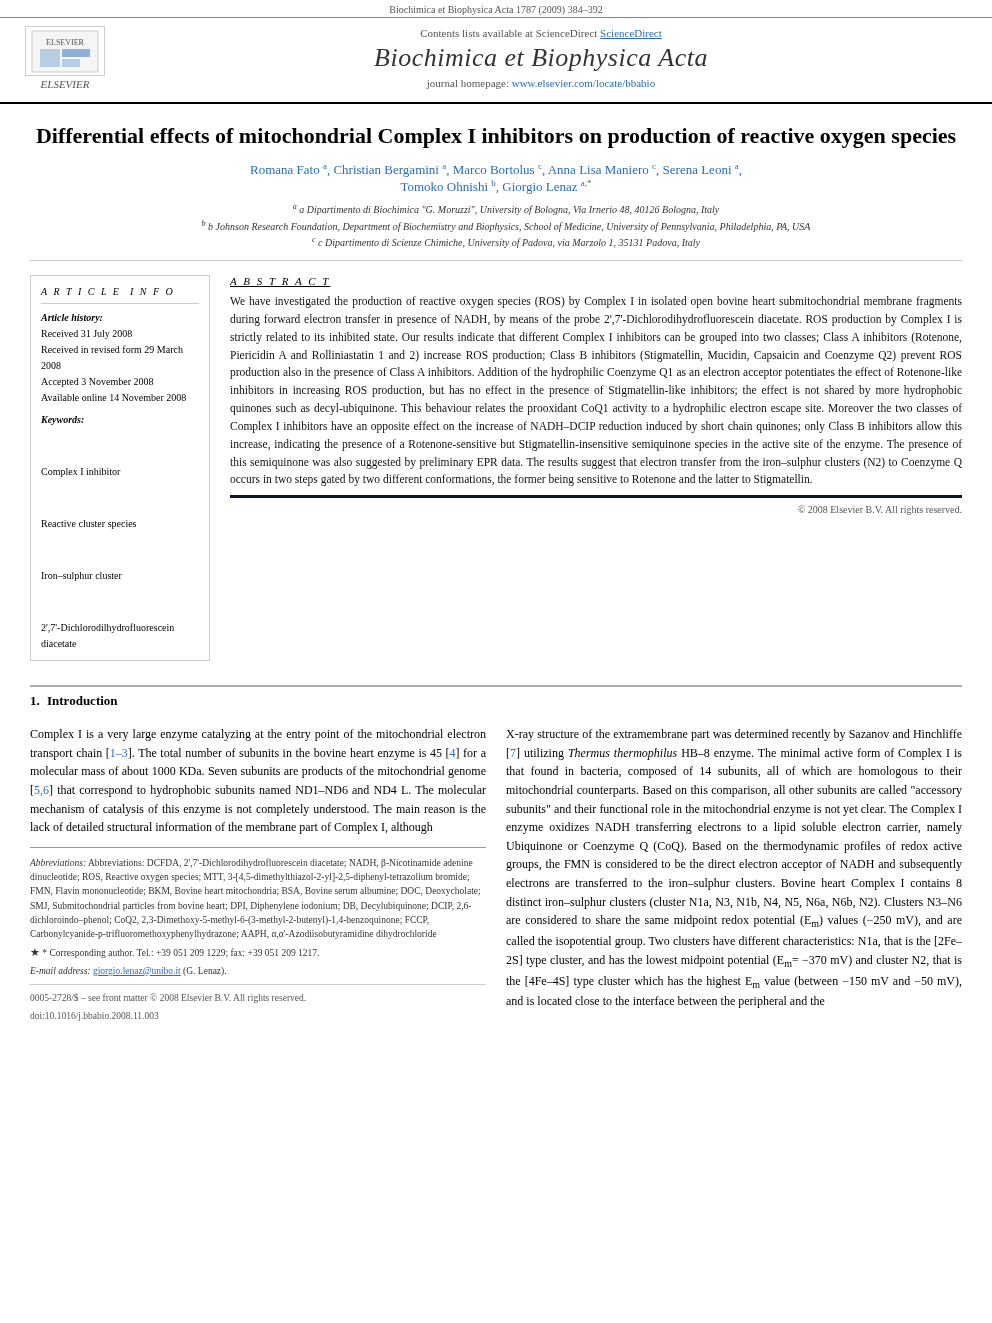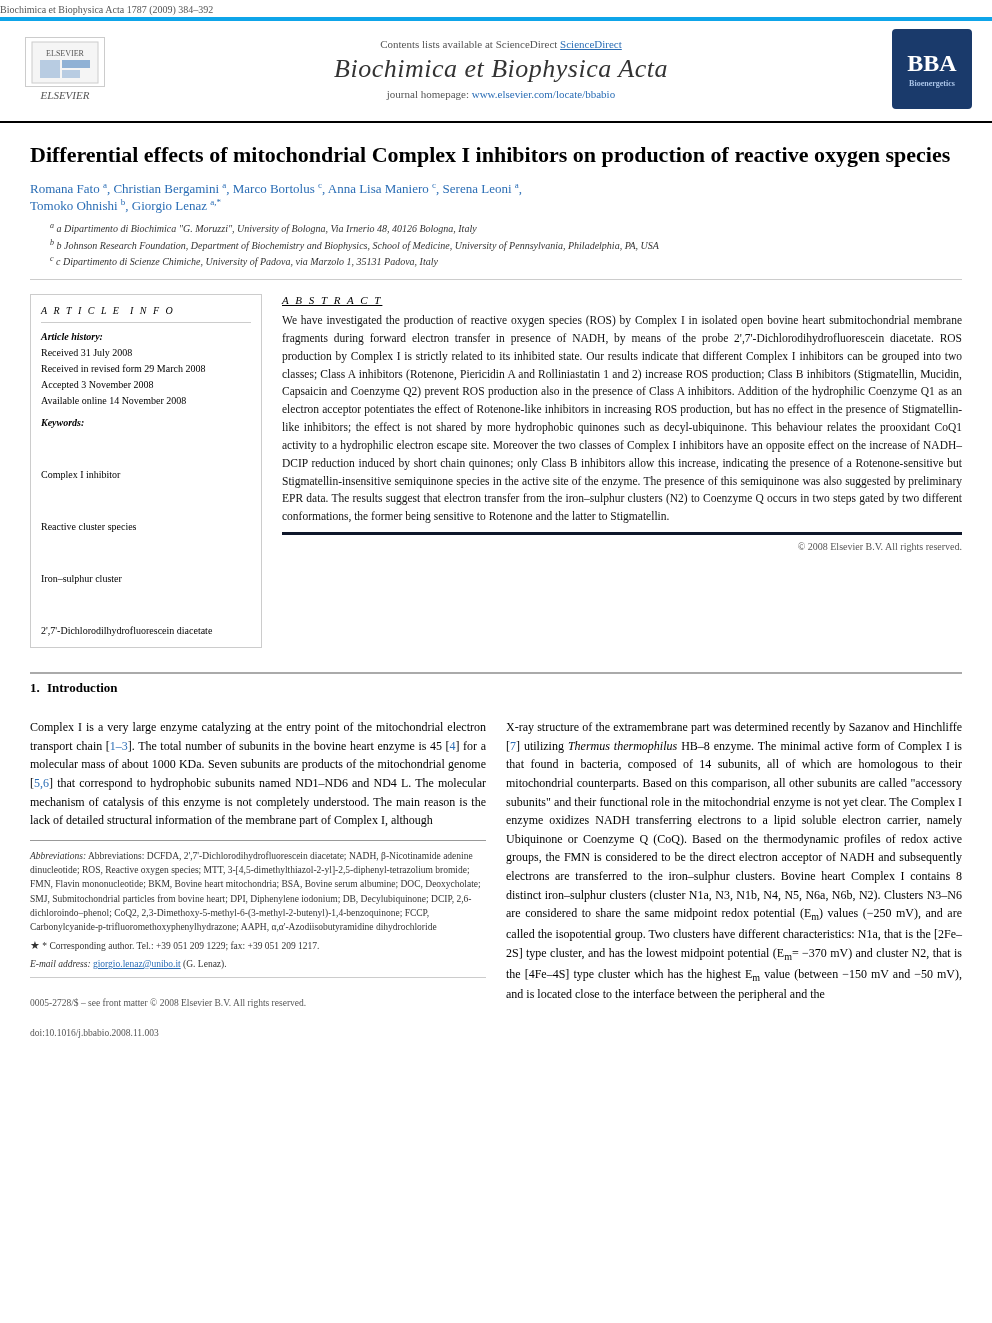--- a/index.html
+++ b/index.html
@@ -12,24 +12,25 @@
       min-height: 1323px;
     }
 
     
     .journal-header {
       border-bottom: 2px solid #000;
       padding-bottom: 4px;
       margin-bottom: 0;
     }
     .journal-top-bar {
+      text-align: center;
       font-size: 10px;
       color: #555;
       padding: 4px 0 2px 0;
-      border-bottom: 4px solid #0ea5e9;
+      border-bottom: 1px solid #0ea5e9;
     }
     .journal-title-bar {
       display: flex;
       align-items: center;
       justify-content: space-between;
       padding: 8px 20px;
     }
     .elsevier-logo {
       display: flex;
       flex-direction: column;
@@ -96,20 +97,21 @@
     }
 
     
     .main-content {
       padding: 0 30px;
     }
 
     .article-title-section {
       padding: 18px 0 10px 0;
       border-bottom: 1px solid #ccc;
+      text-align: center;
     }
     .article-title {
       font-size: 22px;
       font-weight: bold;
       color: #000;
       line-height: 1.3;
       margin-bottom: 10px;
     }
     .authors {
       font-size: 13px;
@@ -130,21 +132,21 @@
       font-size: 8px;
     }
 
     
     .two-col {
       display: flex;
       gap: 20px;
       padding: 14px 0;
     }
     .left-col {
-      width: 232px;
+      width: 180px;
       flex-shrink: 0;
     }
     .right-col {
       flex: 1;
     }
 
     .article-info-box {
       border: 1px solid #ccc;
       padding: 8px 10px;
       font-size: 10px;
@@ -204,21 +206,21 @@
 
     
     .section-divider {
       border-top: 2px solid #aaa;
       margin: 10px 0 6px 0;
     }
 
     .section-title {
       font-size: 13px;
       font-weight: bold;
-      margin-bottom: 22px;
+      margin-bottom: 16px;
       margin-top: 4px;
     }
     .section-number {
       margin-right: 4px;
     }
 
     .body-two-col {
       display: flex;
       gap: 20px;
       margin-top: 4px;
@@ -257,21 +259,21 @@
       font-size: 11px;
     }
 
     .sciencedirect-link {
       color: #2a6db5;
     }
     .bottom-bar {
       display: flex;
       justify-content: space-between;
       align-items: flex-end;
-      padding: 20px 0;
+      padding: 8px 0;
       border-top: 1px solid #ccc;
       margin-top: 6px;
     }
   </style>
 </head>
 <body>
 
 <div class="journal-header">
   <div class="journal-top-bar">
     <span>Biochimica et Biophysica Acta 1787 (2009) 384–392</span>
@@ -298,24 +300,20 @@
       </div>
       <div class="journal-name">Biochimica et Biophysica Acta</div>
       <div class="journal-homepage">
         <span>journal homepage:</span>
         <a href="#" style="color:#2a6db5;font-size:11px;">
           <span>www.elsevier.com/locate/bbabio</span>
         </a>
       </div>
     </div>
 
-    <div class="bba-logo">
-      <span style="font-size:24px;font-weight:bold;color:#fff;">BBA</span>
-      <span class="bba-logo-sub">Bioenergetics</span>
-    </div>
   </div>
 </div>
 
 <div class="main-content">
 
   <div class="article-title-section">
     <div class="article-title">Differential effects of mitochondrial Complex I inhibitors on production of reactive oxygen species</div>
     <div class="authors">
       Romana Fato <sup>a</sup>, Christian Bergamini <sup>a</sup>, Marco Bortolus <sup>c</sup>, Anna Lisa Maniero <sup>c</sup>, Serena Leoni <sup>a</sup>,<br>
       Tomoko Ohnishi <sup>b</sup>, Giorgio Lenaz <sup>a,*</sup>

